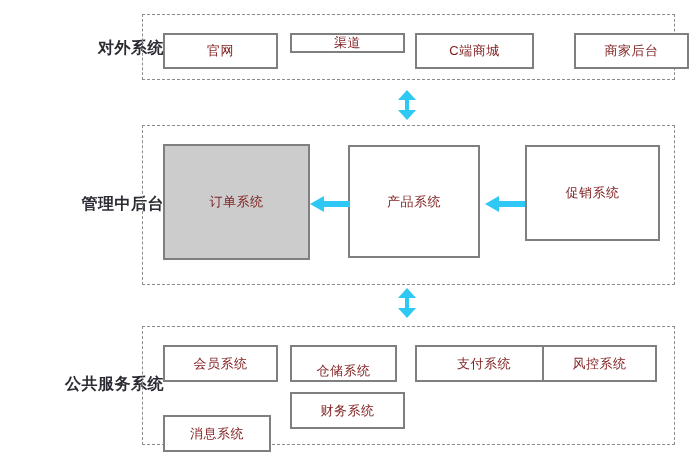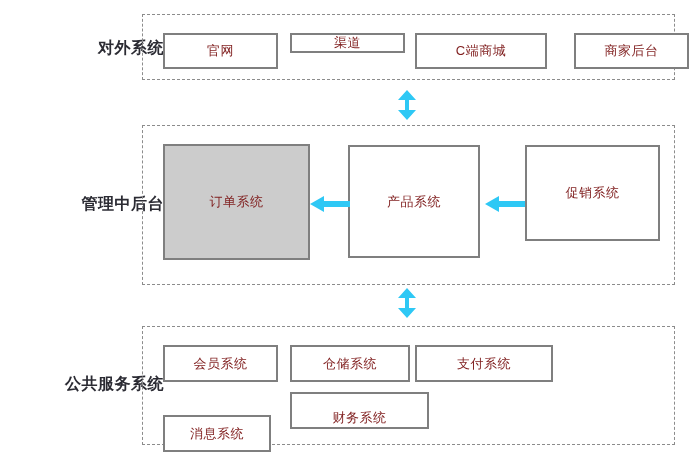--- a/index.html
+++ b/index.html
@@ -86,21 +86,21 @@
   <div class="tier-label" style="top:38px;">对外系统</div>
 
   <div class="group-box" style="top:14px; height:66px;"></div>
 
   <div class="node" style="left:163px; top:33px; width:115px; height:36px;">
     <span>官网</span>
   </div>
   <div class="node" style="left:290px; top:33px; width:115px; height:20px;">
     <span>渠道</span>
   </div>
-  <div class="node" style="left:415px; top:33px; width:132px; height:36px;">
+  <div class="node" style="left:415px; top:33px; width:119px; height:36px;">
     <span>C端商城</span>
   </div>
   <div class="node" style="left:542px; top:33px; width:115px; height:36px;margin-left:32px;">
     <span>商家后台</span>
   </div>
 
   <div class="v-arrow" style="left:396px; top:90px; height:30px;">
     <svg width="22" height="30" viewBox="0 0 22 30" xmlns="http://www.w3.org/2000/svg">
       <polygon points="11,0 20,10 13,10 13,20 20,20 11,30 2,20 9,20 9,10 2,10" fill="#2ec8f5"></polygon>
     </svg>
@@ -138,27 +138,30 @@
     </svg>
   </div>
 
   <div class="tier-label" style="top:374px;">公共服务系统</div>
 
   <div class="group-box" style="top:326px; height:119px;"></div>
 
   <div class="node" style="left:163px; top:345px; width:115px; height:37px;">
     <span>会员系统</span>
   </div>
-  <div class="node" style="left:290px; top:345px; width:120px; height:37px;">
+  <div class="node" style="left:290px; top:345px; width:107px; height:37px;align-items:flex-end;">
     <span>仓储系统</span>
   </div>
   <div class="node" style="left:415px; top:345px; width:138px; height:37px;">
     <span>支付系统</span>
   </div>
+  <div class="node" style="left:542px; top:345px; width:115px; height:37px;">
+    <span>风控系统</span>
+  </div>
 
   <div class="node" style="left:163px; top:415px; width:108px; height:37px;">
     <span>消息系统</span>
   </div>
-  <div class="node" style="left:290px; top:392px; width:139px; height:37px;align-items:flex-end;">
+  <div class="node" style="left:290px; top:392px; width:115px; height:37px;">
     <span>财务系统</span>
   </div>
 
 </div>
 
 </body></html>

